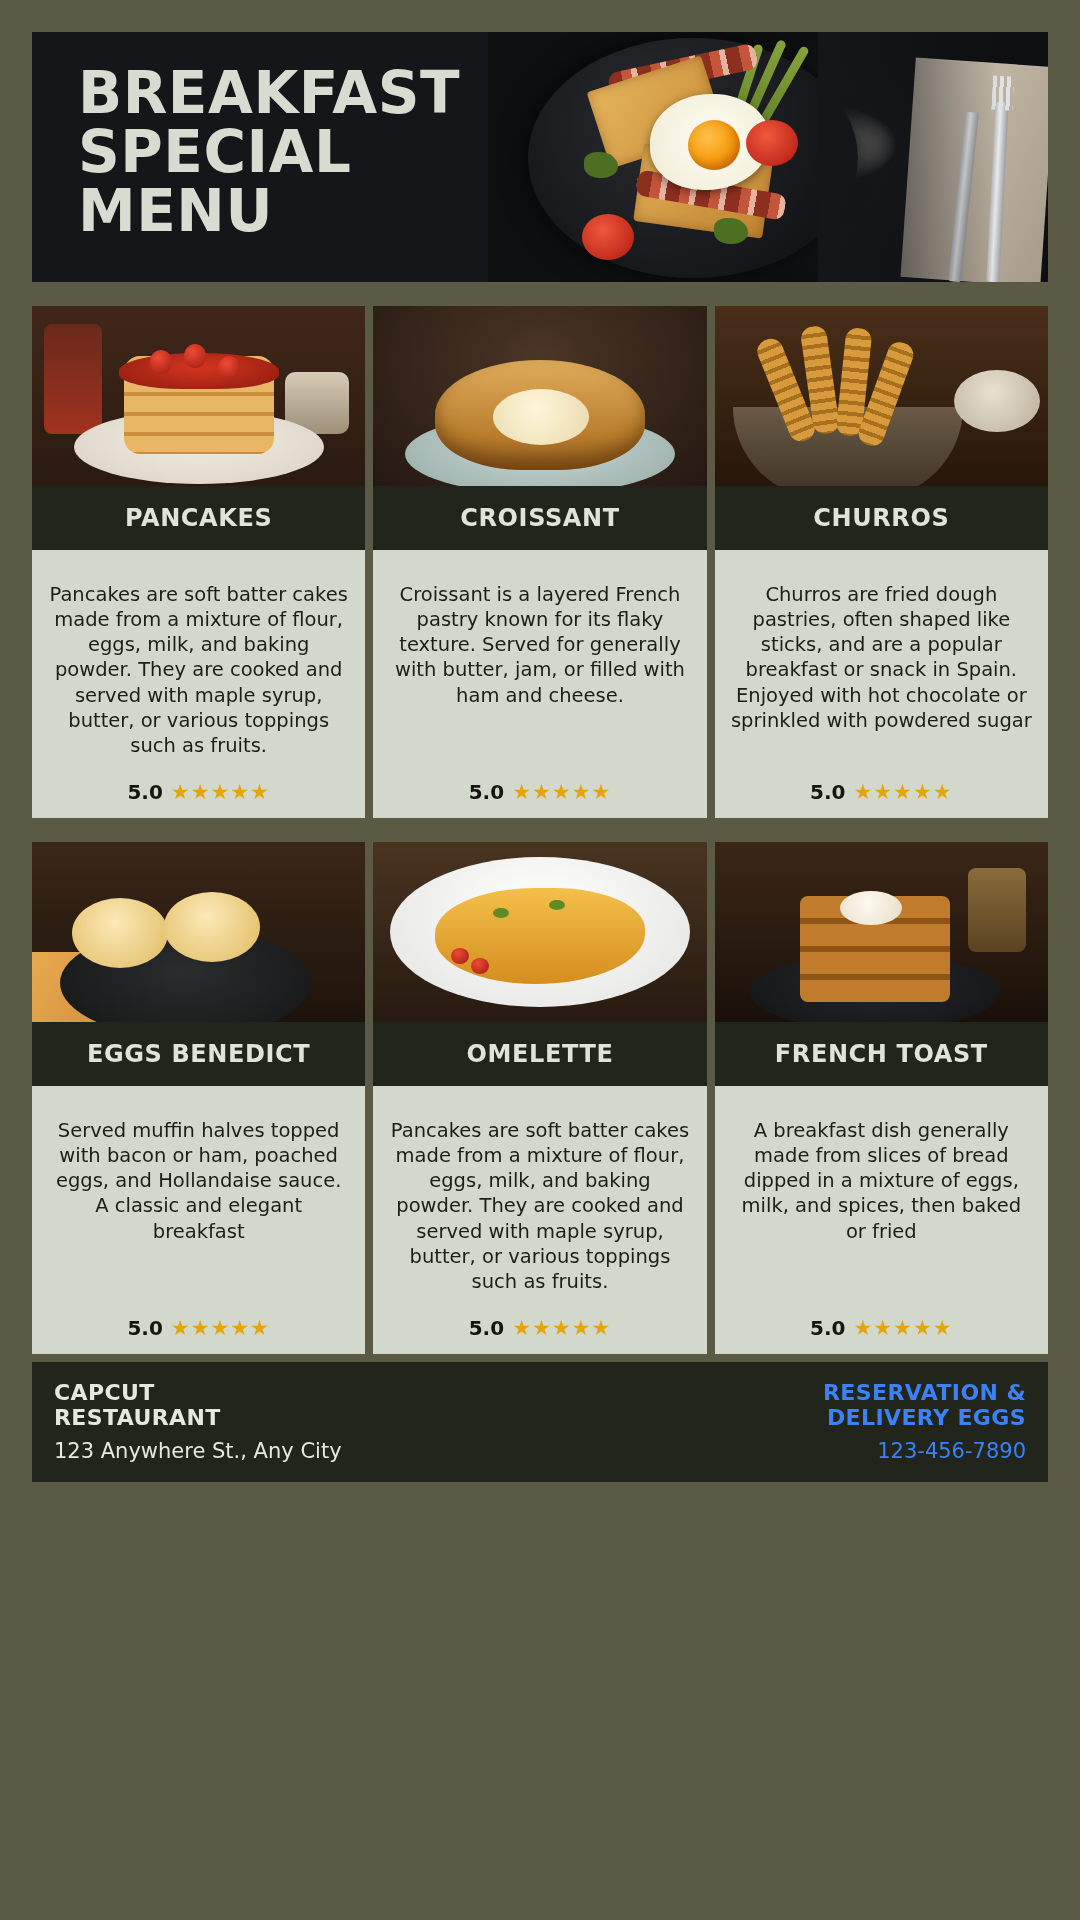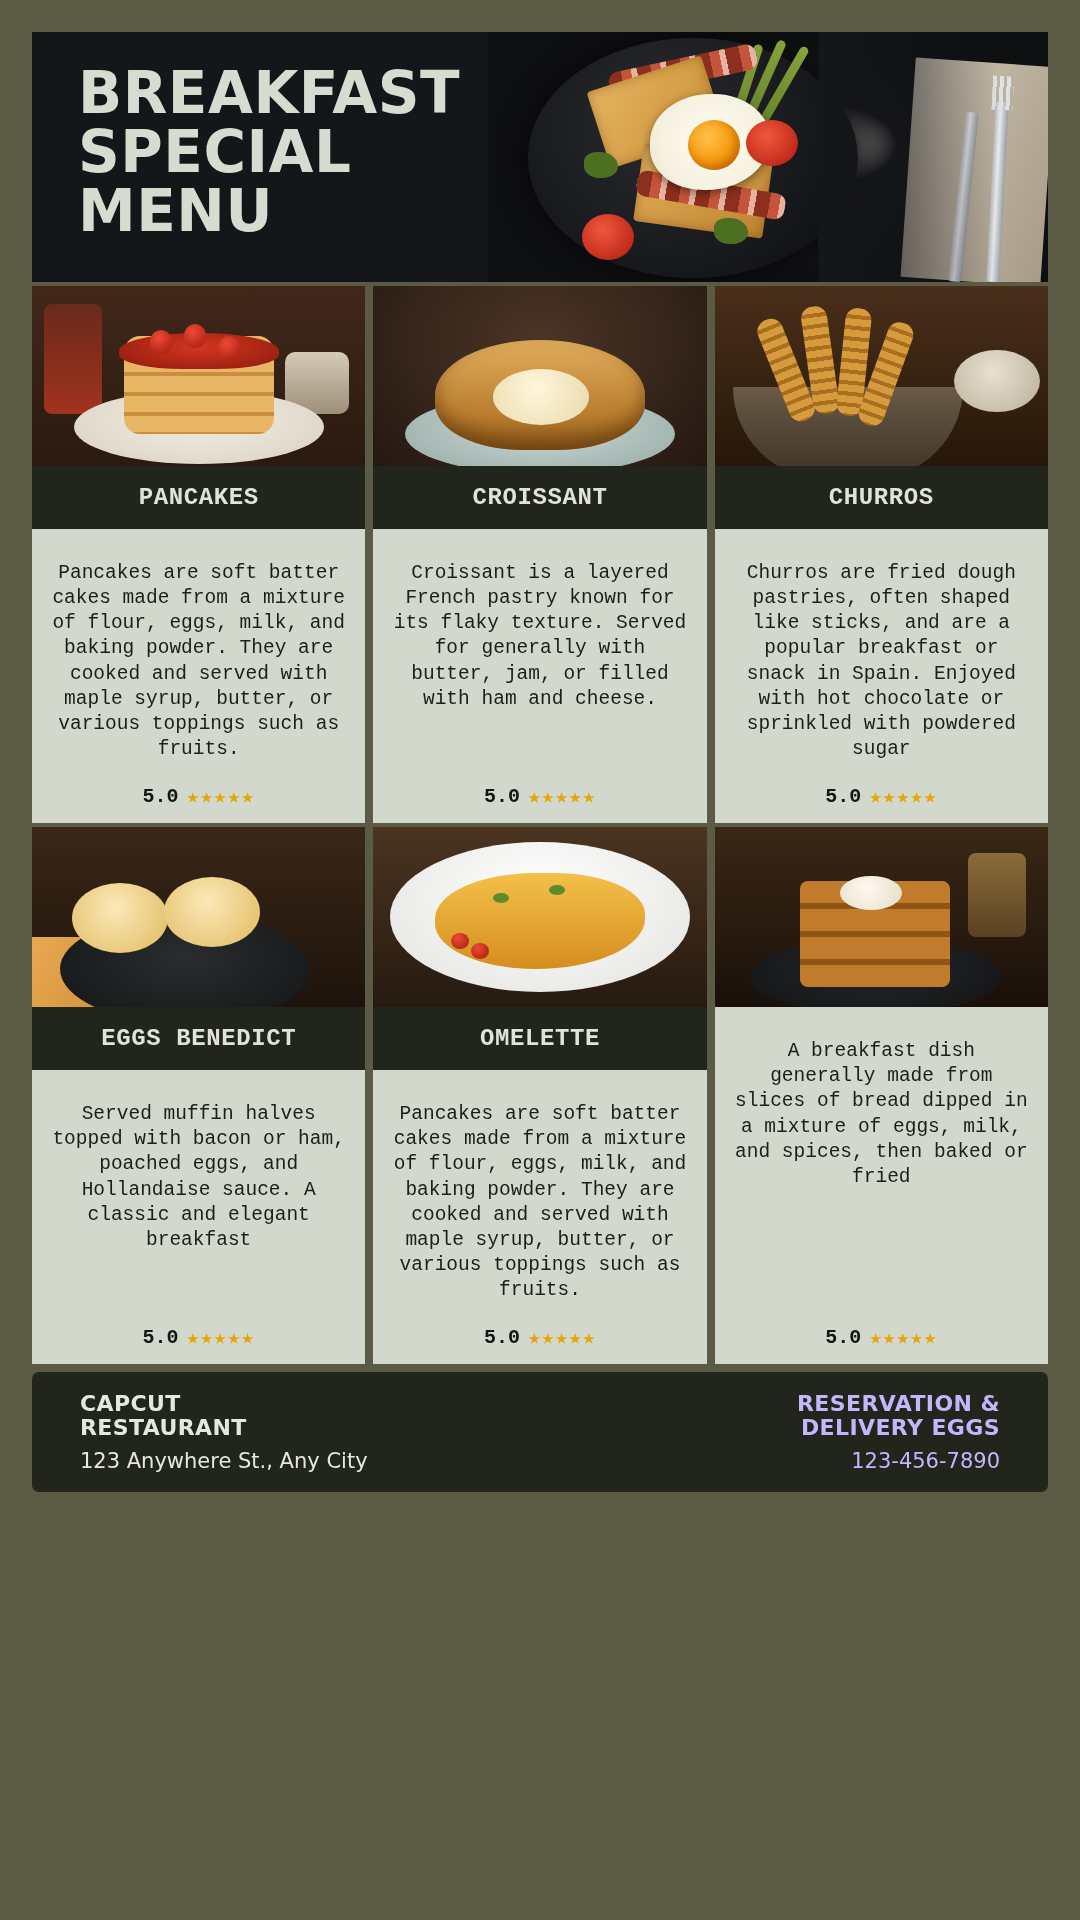--- a/index.html
+++ b/index.html
@@ -111,22 +111,21 @@
     letter-spacing: 0.5px;
     text-transform: uppercase;
     z-index: 5;
   }
 
   
   .grid {
     display: grid;
     grid-template-columns: repeat(3, 1fr);
     gap: 8px;
-    margin-top: 4px;
-    font-family: Liberation Mono, monospace;
+    margin-top: 24px;
   }
   .card { display: flex; flex-direction: column; }
   .card-photo { height: 180px; position: relative; overflow: hidden; }
   .card-title {
     background: #22251c;
     color: #dfe3d8;
     font-size: 24px; font-weight: 800; letter-spacing: .6px;
     text-align: center;
     padding: 18px 4px;
     text-transform: uppercase;
@@ -224,27 +223,26 @@
     background: radial-gradient(circle at 45% 35%, #fffaf0, #e3dcc8); }
   .ft-jar { position:absolute; right:22px; top:26px; width:58px; height:84px; border-radius:8px;
     background: linear-gradient(180deg,#8a6b3a,#5a4322); }
 
   
   .footer {
     margin-top: 8px;
     background: #22251c;
     height: 120px;
     display: flex; align-items: center; justify-content: space-between;
-    padding: 0 48px;
-    border-radius: 7px;
+    padding: 0 22px;
   }
   .f-left { color: #e4e8dd; }
   .f-brand { font-size: 22px; font-weight: 800; line-height: 1.12; letter-spacing: .4px; }
   .f-addr { font-size: 21px; margin-top: 8px; color: #e4e8dd; }
-  .f-right { color: #c4b5fd; text-align: right; }
+  .f-right { color: #3b82f6; text-align: right; }
   .f-res { font-size: 22px; font-weight: 800; line-height: 1.12; letter-spacing: .4px; }
   .f-phone { font-size: 21px; margin-top: 8px; }
 </style>
 </head>
 <body>
 
 <div class="page">
 
   <div class="hero">
     <div class="hero-photo">
@@ -379,20 +377,21 @@
     </div>
 
     <div class="card">
       <div class="card-photo">
         <div class="ph ft-bg"></div>
         <div class="ft-jar"></div>
         <div class="ft-plate"></div>
         <div class="ft-stack"></div>
         <div class="ft-cream"></div>
       </div>
+      <div class="card-title">FRENCH TOAST</div>
       <div class="card-body">
         <p class="card-desc">A breakfast dish generally made from slices of bread dipped in a mixture of eggs, milk, and spices, then baked or fried</p>
         <div class="rating">
           <span class="rating-num">5.0</span>
           <span class="stars">★★★★★</span>
         </div>
       </div>
     </div>
   </div>
 

